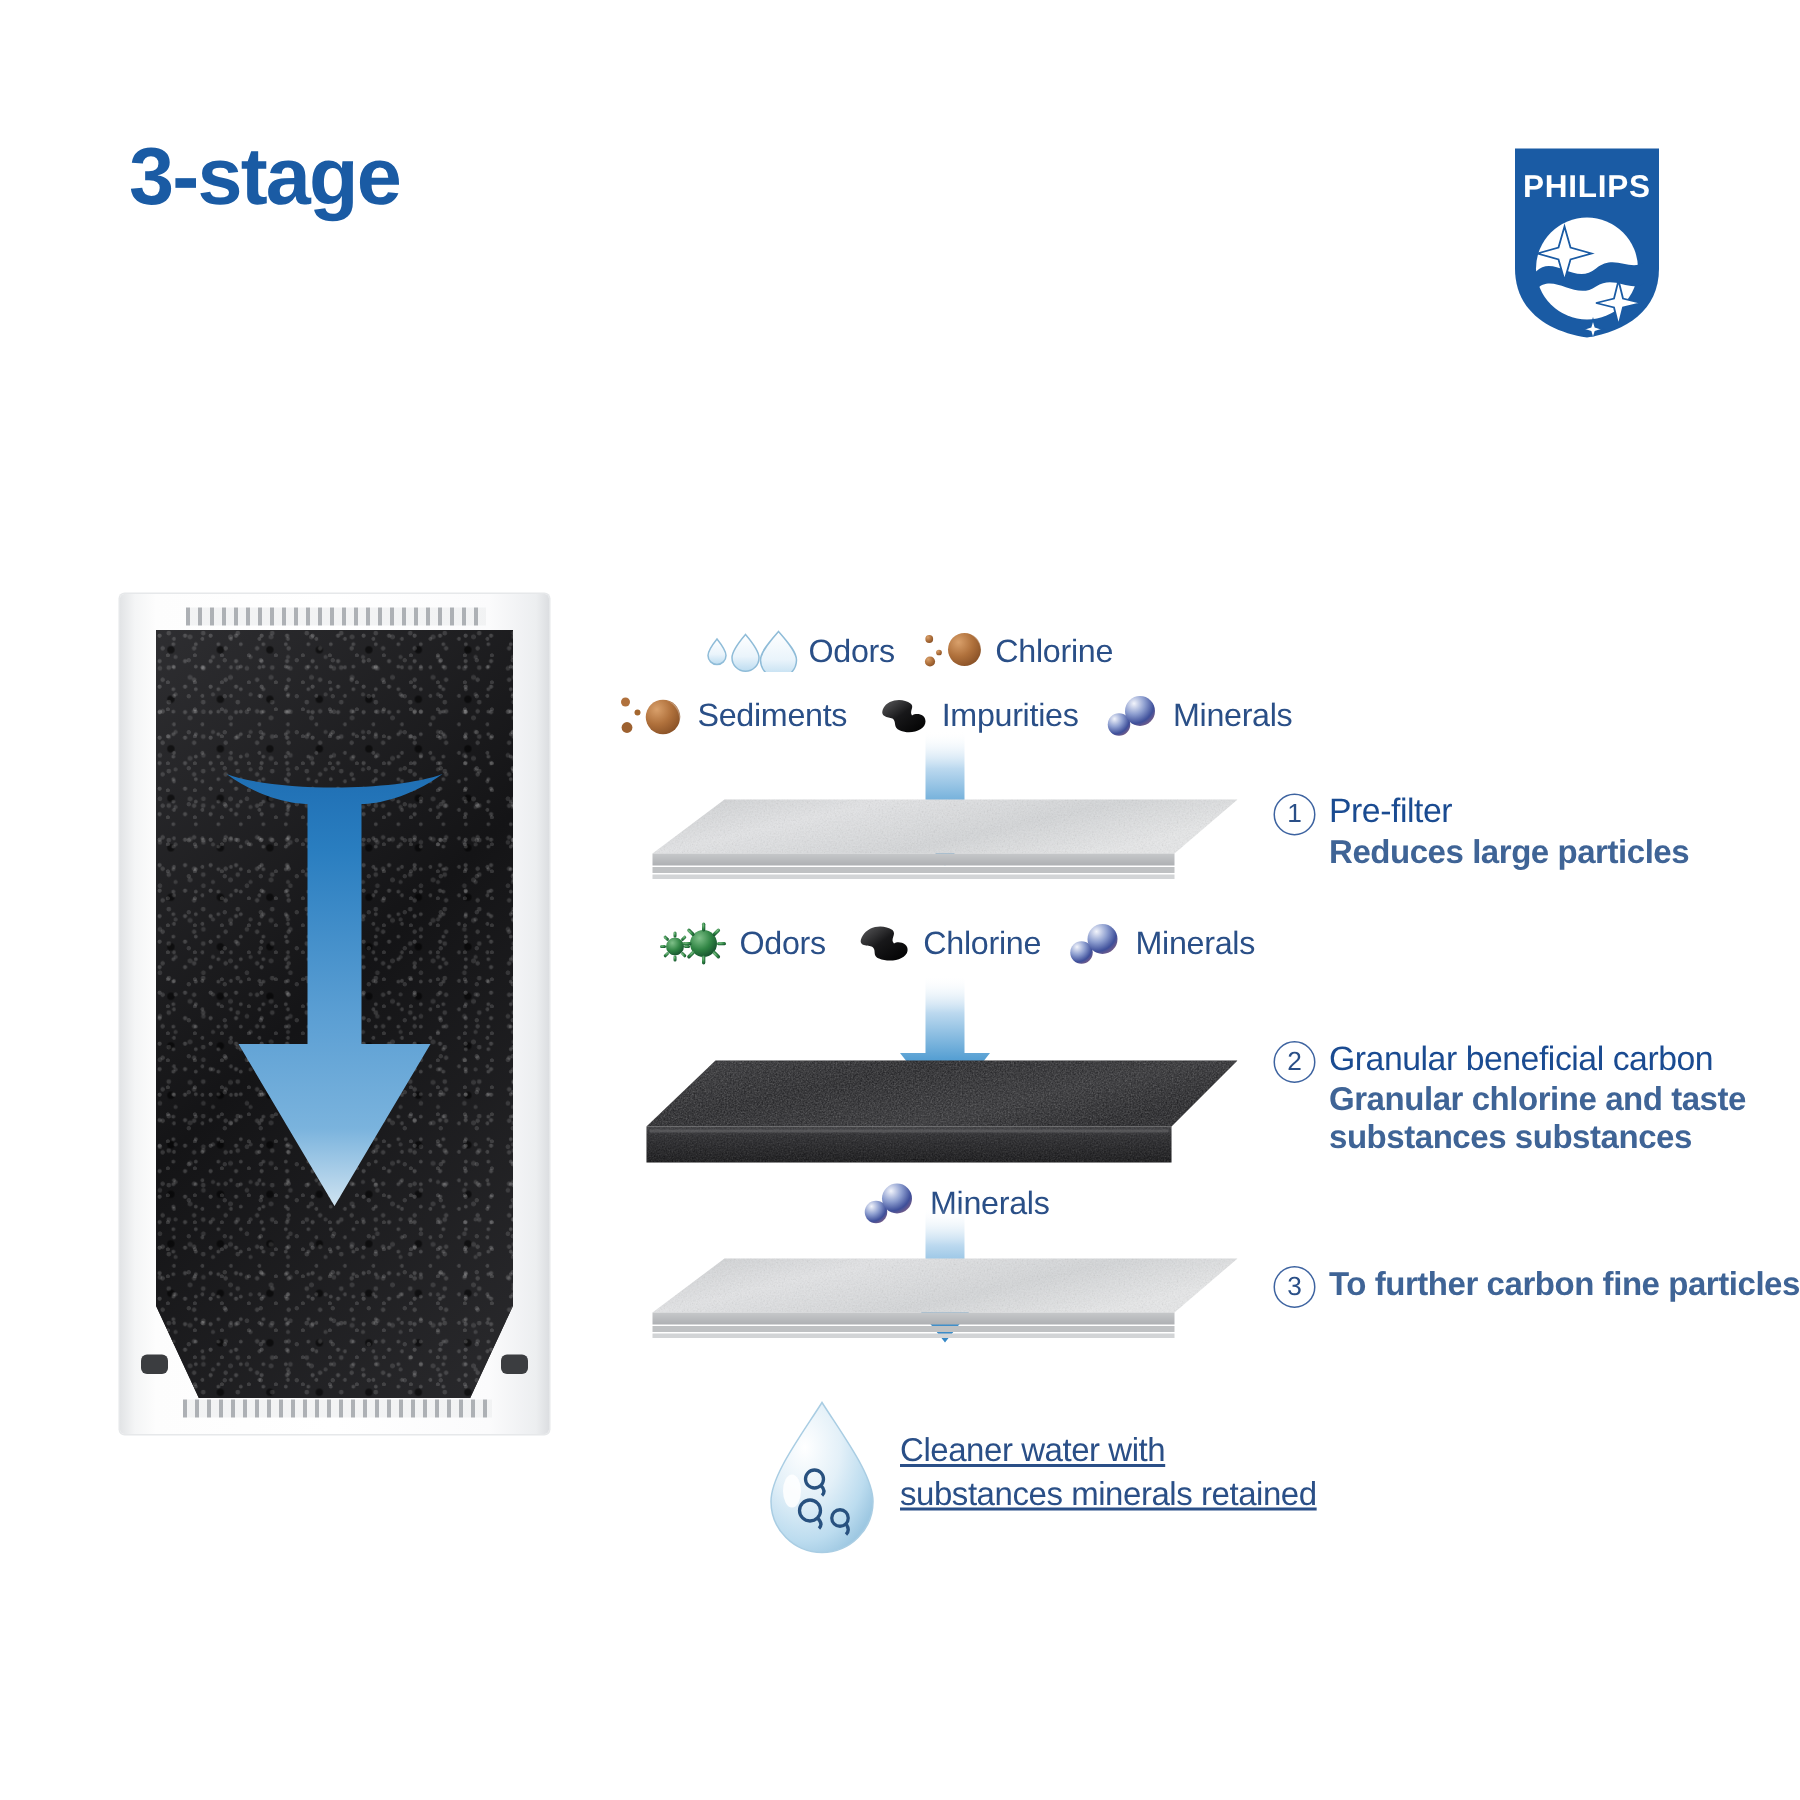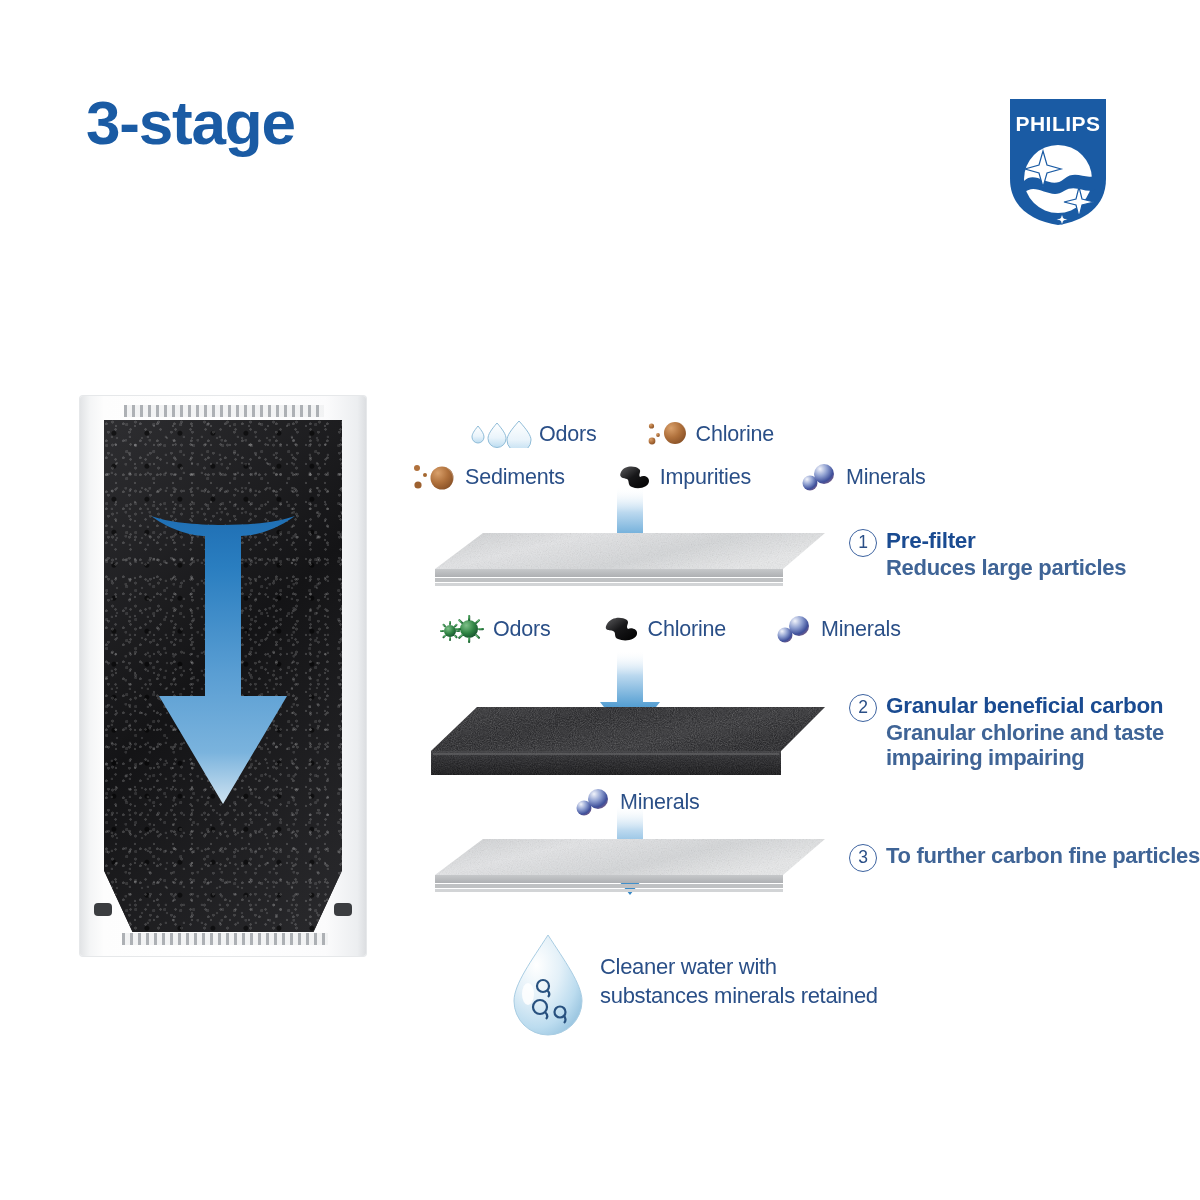--- a/index.html
+++ b/index.html
@@ -15,21 +15,21 @@
     font-family: "Liberation Sans", sans-serif;
     -webkit-font-smoothing: antialiased;
   }
 
   
   #page-title {
     position: absolute;
     left: 86px;
     top: 88px;
     width: 700px;
-    font-size: 62px;
+    font-size: 54px;
     line-height: 1.12;
     font-weight: 700;
     color: #1a5ba4;
     letter-spacing: -1.2px;
   }
   #page-title .l2 { display: block; }
 
   
   #philips-logo {
     position: absolute;
@@ -99,21 +99,21 @@
     border-radius: 4px;
     top: 507px;
   }
   .cart-clip.l { left: 14px; }
   .cart-clip.r { left: 254px; }
   .cart-arrow { position: absolute; left: 63px; top: 110px; width: 160px; height: 360px; }
 
   
   #diagram { position: absolute; left: 0; top: 0; width: 1200px; height: 1200px; }
 
-  .label-row { position: absolute; display: flex; align-items: center; white-space: nowrap; gap: 32px; }
+  .label-row { position: absolute; display: flex; align-items: center; white-space: nowrap; }
   .chip { display: flex; align-items: center; margin-right: 18px; }
   .chip:last-child { margin-right: 0; }
   .chip-ico { display: inline-block; margin-right: 7px; line-height: 0; }
   .chip-txt {
     font-size: 21.5px;
     color: #2a4f87;
     letter-spacing: -.2px;
   }
 
   #row-1 { left: 470px; top: 419px; }
@@ -139,21 +139,21 @@
     width: 26px; height: 26px;
     border: 1.6px solid #3d63a0;
     border-radius: 50%;
     color: #2a4f87;
     font-size: 17.5px;
     line-height: 24px;
     text-align: center;
   }
   .stage-head {
     font-size: 22.5px;
-    font-weight: 700;
+    font-weight: 400;
     color: #1a4b91;
     margin: 0 0 1px 37px;
     letter-spacing: -.3px;
   }
   .stage-desc {
     font-size: 22px;
     color: #3f6496;
     margin-left: 37px;
     line-height: 1.15;
     letter-spacing: -.3px;
@@ -165,20 +165,21 @@
 
   #final-drop { position: absolute; left: 500px; top: 932px; width: 96px; height: 112px; }
   #final-text {
     position: absolute;
     left: 600px; top: 953px;
     font-size: 22px;
     line-height: 1.3;
     color: #2a4f87;
     letter-spacing: -.3px;
     white-space: nowrap;
+    text-decoration: underline;
   }
 </style>
 </head>
 <body>
 
 <div id="page-title">
   <span class="l1">3-stage</span>
 </div>
 
 <div id="philips-logo">
@@ -460,21 +461,21 @@
         <polygon points="6,58 356,58 356,82 6,82" fill="#7f7f82" opacity=".35" filter="url(#grainB)"></polygon>
         <polygon points="8,60 354,60 354,62 8,62" fill="#6d6d70" opacity=".5"></polygon>
       </g>
     </svg>
   </div>
 
   <div class="stage-txt" id="stage-2-text">
     <div class="stage-num">2</div>
     <div class="stage-head">Granular beneficial carbon</div>
     <div class="stage-desc">Granular chlorine and taste</div>
-    <div class="stage-desc">impairing impairing</div>
+    <div class="stage-desc">substances substances</div>
   </div>
 
   <div class="label-row" id="row-4">
     <div class="chip">
       <span class="chip-ico">
         <svg width="38" height="30" viewBox="0 0 38 30">
           <circle cx="9" cy="21" r="7.5" fill="url(#minG)"></circle>
           <circle cx="23" cy="12" r="10" fill="url(#minG)"></circle>
         </svg>
       </span>

